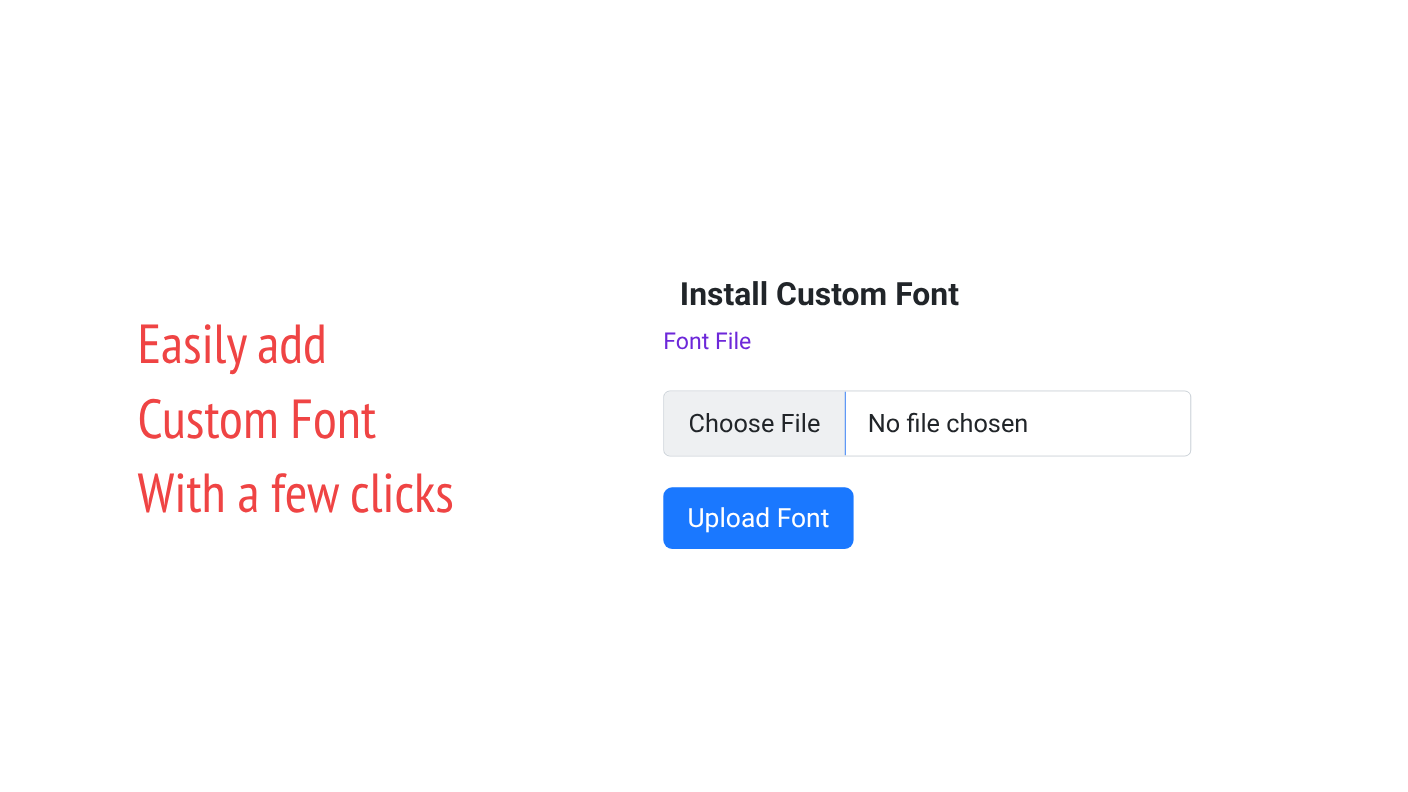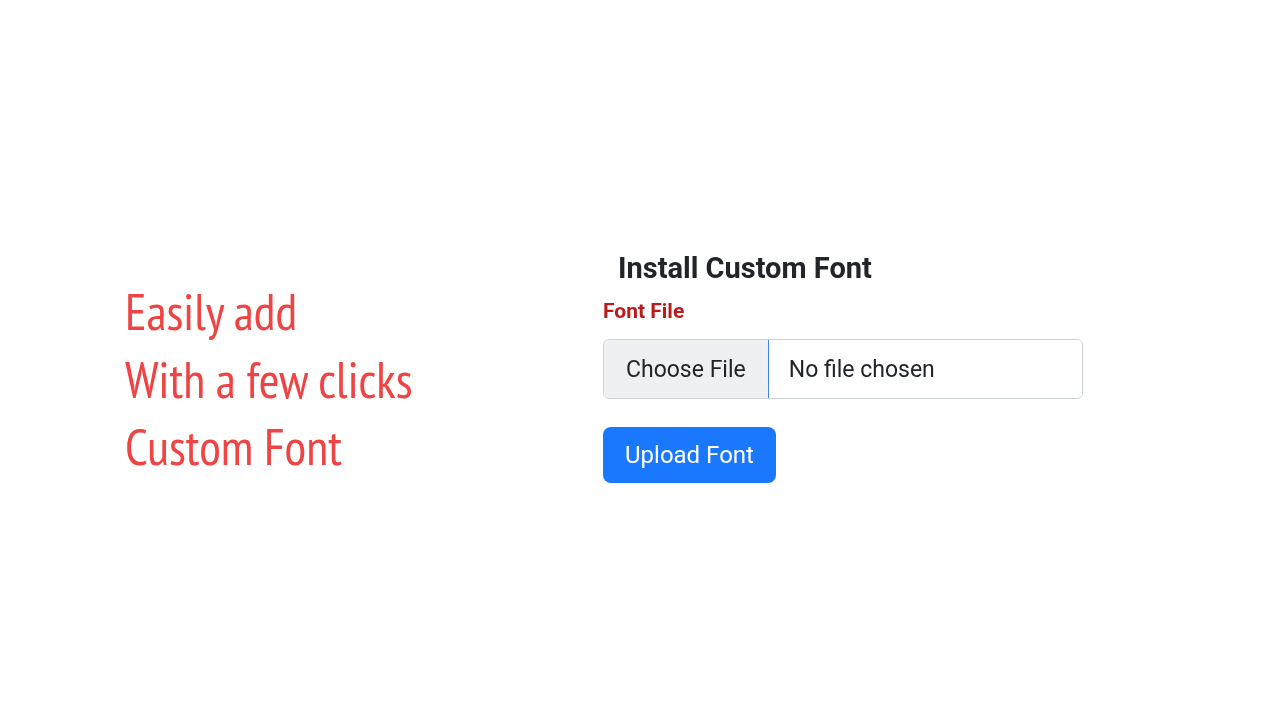--- a/index.html
+++ b/index.html
@@ -33,23 +33,23 @@
     }
     .panel-title {
       font-size: 29px;
       font-weight: 700;
       color: #212529;
       margin-bottom: 14px;
       margin-left: 15px;
     }
     .field-label {
       font-size: 21px;
-      font-weight: 700;
-      color: #b91c1c;
-      margin-bottom: 16px;
+      font-weight: 400;
+      color: #6d28d9;
+      margin-bottom: 32px;
     }
     .file-input-wrapper {
       display: flex;
       align-items: stretch;
       border: 1px solid #ced4da;
       border-radius: 6px;
       overflow: hidden;
       height: 60px;
       margin-bottom: 28px;
     }
@@ -83,22 +83,22 @@
       cursor: pointer;
       font-family: inherit;
       text-align: right;
     }
   </style>
 </head>
 <body>
 
 <div class="left-text">
   <div>Easily add</div>
+  <div>Custom Font</div>
   <div>With a few clicks</div>
-  <div>Custom Font</div>
 </div>
 
 <div class="right-panel">
   <h2 class="panel-title">Install Custom Font</h2>
   <div class="field-label">Font File</div>
   <div class="file-input-wrapper">
     <button class="choose-file-btn">Choose File</button>
     <div class="file-status">No file chosen</div>
   </div>
   <button class="upload-btn">Upload Font</button>

